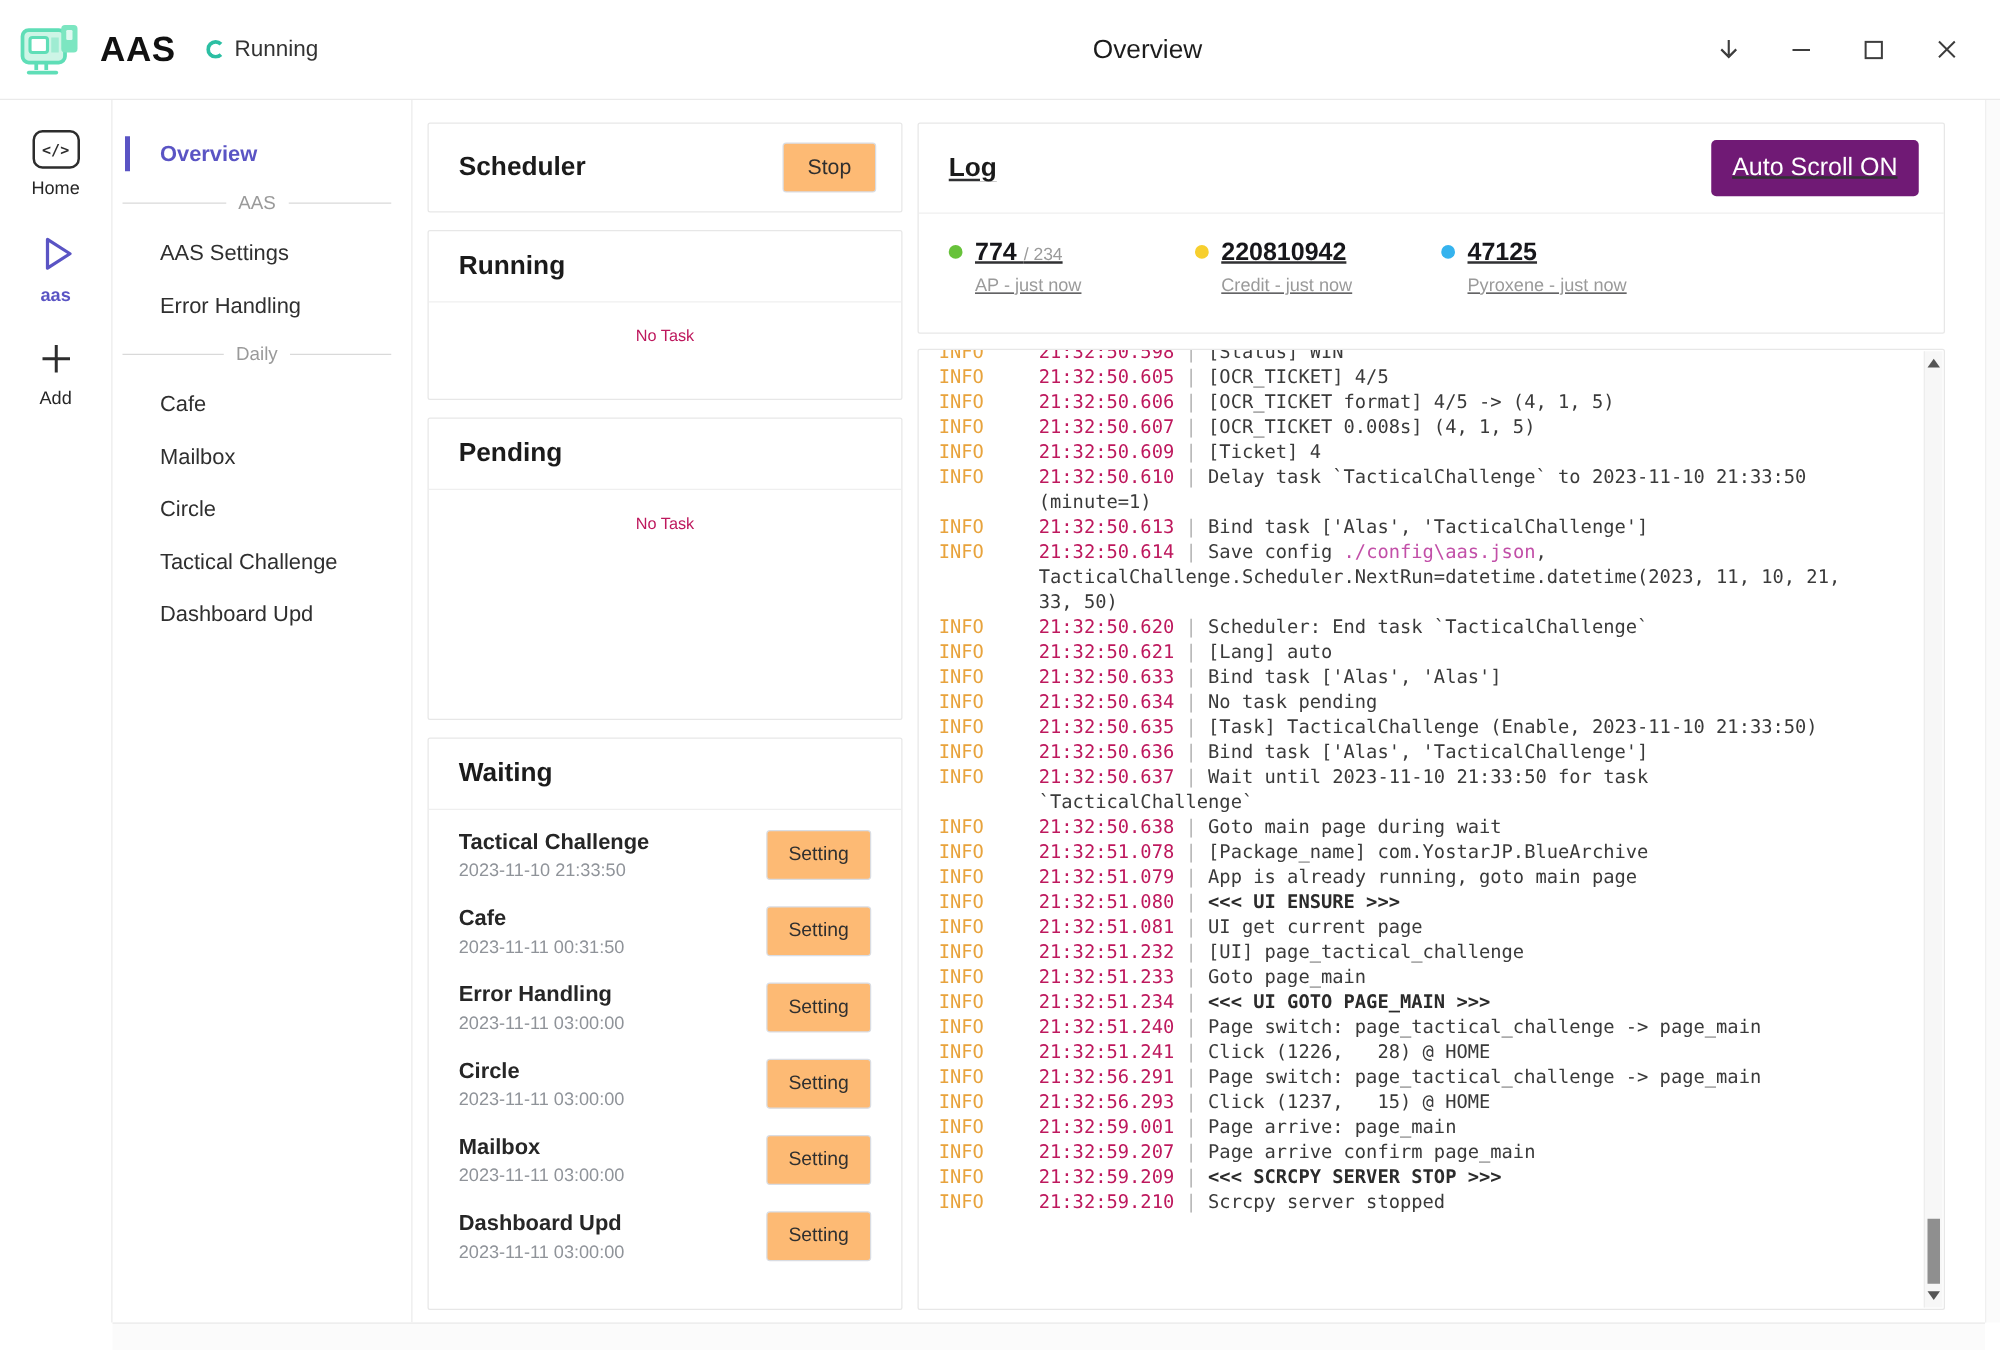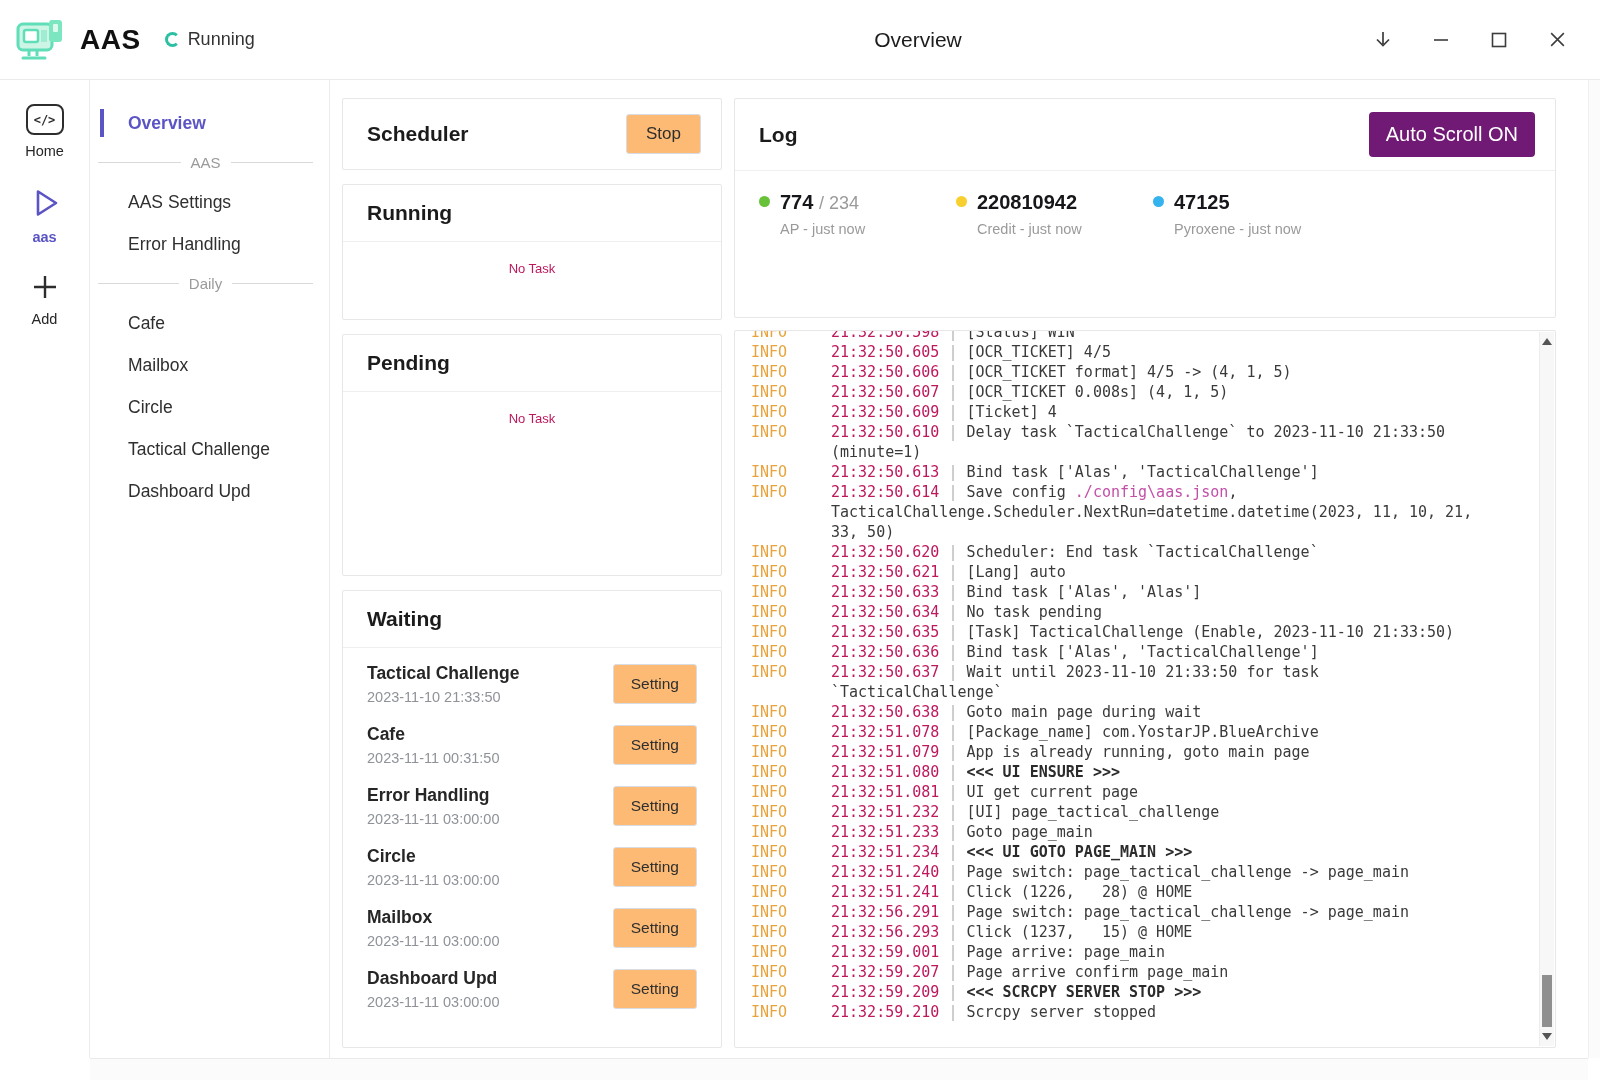--- a/index.html
+++ b/index.html
@@ -47,29 +47,29 @@
 
   .btn { background: #fdba74; border: 1px solid #d9dce2; border-radius: 3px; color: #2f2f2f; font-family: inherit; cursor: pointer; }
   .stop-btn { font-size: 17px; padding: 9px 19px; }
 
   .wait-list { padding: 5px 24px 8px; overflow: hidden; }
   .wait-item { display: flex; align-items: center; justify-content: space-between; padding: 9px 0; }
   .wait-name { font-size: 17.5px; font-weight: 600; color: #262626; line-height: 22px; }
   .wait-time { font-size: 14.5px; color: #8f9399; margin-top: 5px; }
   .setting-btn { font-size: 15.5px; padding: 10px 17px; }
 
-  .log-card { height: 220px; flex-shrink: 0; }
+  .log-card { height: 169px; flex-shrink: 0; text-decoration: underline; }
   .log-head { height: 72px; display: flex; align-items: center; justify-content: space-between; padding: 0 20px 0 24px; border-bottom: 1px solid #efefef; }
   .autoscroll-btn { background: #701a75; color: #fff; border: none; border-radius: 4px; font-size: 20px; padding: 11px 17px; font-family: inherit; cursor: pointer; }
   .stats { display: flex; padding: 20px 24px; }
   .stat { display: flex; gap: 10px; width: 197px; }
   .stat:last-child { width: auto; }
   .dot { width: 11px; height: 11px; border-radius: 50%; margin-top: 5px; flex-shrink: 0; }
   .stat-num { font-size: 20px; font-weight: 700; color: #17171b; }
-  .stat-suffix { font-size: 18px; font-weight: 400; color: #9a9a9a; }
+  .stat-suffix { font-size: 14px; font-weight: 400; color: #9a9a9a; }
   .stat-label { font-size: 14.5px; color: #9a9a9a; margin-top: 7px; }
 
   .log-output { flex: 1; position: relative; overflow: hidden; min-height: 0; }
   .log-body { padding: 0 56px 0 16px; margin-top: -9px; font-family: "DejaVu Sans Mono", monospace; font-size: 15px; line-height: 20px; color: #3a3a3a; }
   .log-line { padding-left: 80px; text-indent: -80px; white-space: pre-wrap; }
   .log-level { display: inline-block; width: 80px; text-indent: 0; color: #e8a33c; }
   .log-time { color: #be185d; }
   .log-pipe { color: #b5b5b5; }
   .log-path { color: #c24fa8; }
   .log-bold { font-weight: bold; color: #2b2b2b; }

